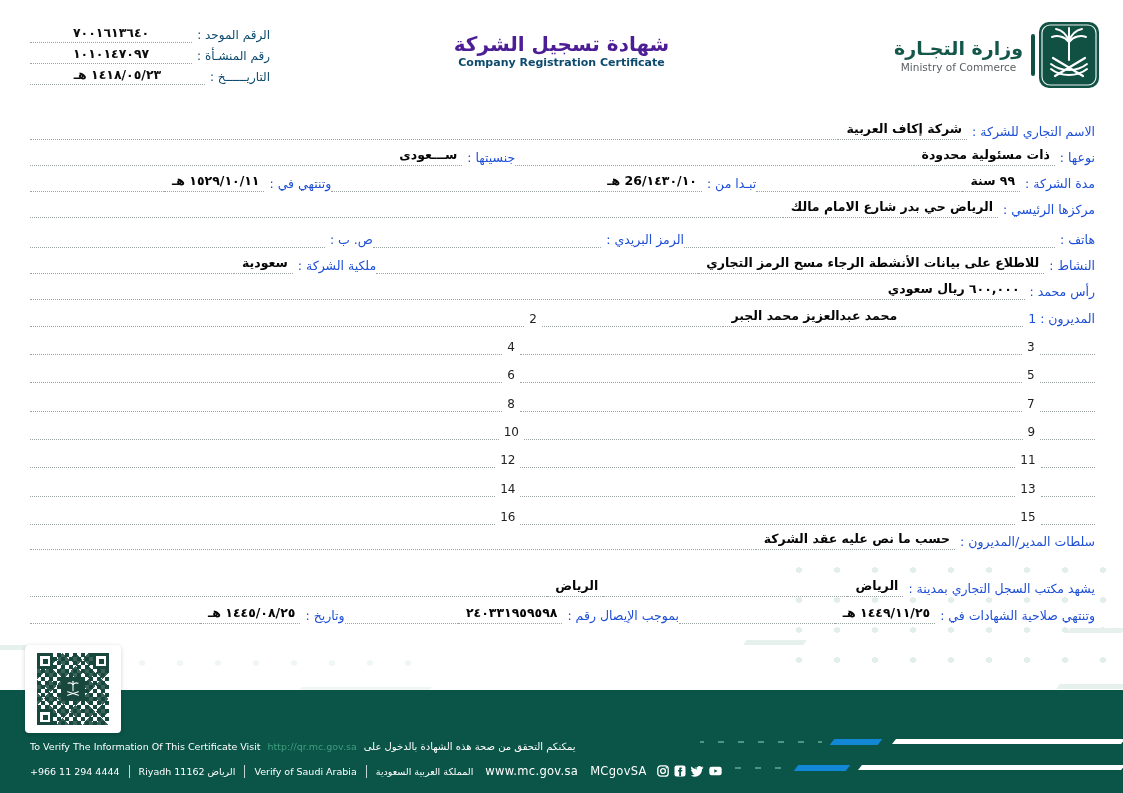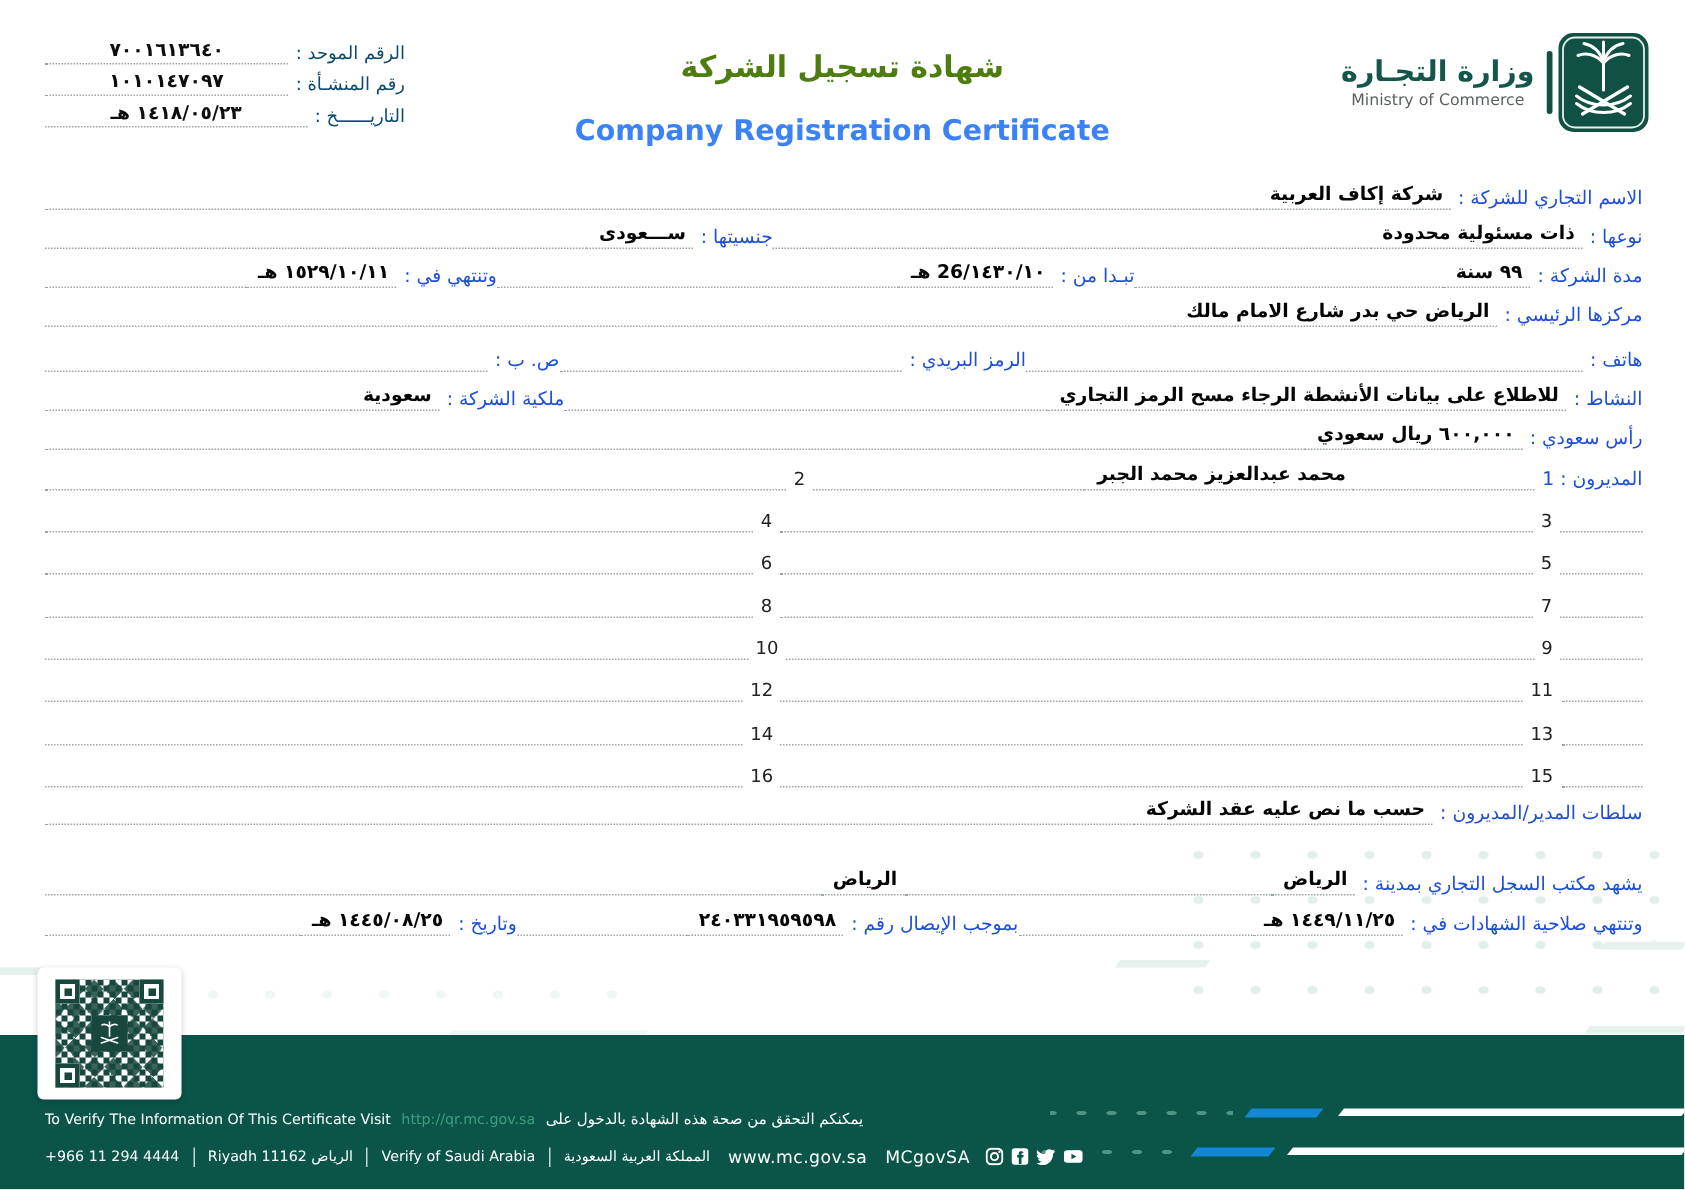--- a/index.html
+++ b/index.html
@@ -8,22 +8,22 @@
   .page { position:relative; width:1123px; height:793px; background:#ffffff; overflow:hidden; }
 
   
   .hdr-left { position:absolute; left:30px; top:22px; width:240px; }
   .hdr-row { display:flex; direction:rtl; align-items:flex-end; height:21px; }
   .hdr-row .lbl { font-size:12px; color:#0c4a6e; white-space:nowrap; padding:0 0 1px 5px; }
   .hdr-row .dotzone { flex:1; border-bottom:1px dotted #9aa59f; display:flex; justify-content:center; align-items:flex-end; height:20px; }
   .hdr-row .bval { font-weight:bold; font-size:12.5px; color:#0d0d0d; white-space:nowrap; padding-bottom:2px; }
 
   .title-block { position:absolute; left:50%; top:32px; transform:translateX(-50%); text-align:center; }
-  .title-ar { font-size:20px; font-weight:bold; color:#4d7c0f; }
-  .title-en { font-size:19px; font-weight:bold; color:#3b82f6; margin-top:20px; }
+  .title-ar { font-size:20px; font-weight:bold; color:#4c1d95; }
+  .title-en { font-size:11px; font-weight:bold; color:#0c4a6e; margin-top:0; }
 
   .logo-block { position:absolute; right:22px; top:20px; display:flex; align-items:center; direction:rtl; }
   .emblem-wrap { position:relative; width:70px; height:70px; }
   .logo-text { text-align:center; margin-left:4px; margin-right:8px; }
   .logo-ar { font-size:19px; font-weight:bold; color:#14574a; }
   .logo-en { font-size:10.5px; color:#5b5f62; margin-top:2px; }
 
   
   .frow { position:absolute; left:30px; right:28px; display:flex; direction:rtl; align-items:flex-end; height:22px; }
   .frow .lbl { font-size:12.5px; color:#1d4ed8; white-space:nowrap; padding:0 0 1px 5px; }
@@ -165,21 +165,21 @@
   <div class="frow" style="top:252px">
     <span class="lbl">النشاط :</span>
     <span class="val">للاطلاع على بيانات الأنشطة الرجاء مسح الرمز التجاري</span>
     <span class="dots" style="flex-grow:3.0"></span>
     <span class="lbl">ملكية الشركة :</span>
     <span class="val">سعودية</span>
     <span class="dots" style="flex-grow:1.9"></span>
   </div>
 
   <div class="frow" style="top:278px">
-    <span class="lbl">رأس سعودي :</span>
+    <span class="lbl">رأس محمد :</span>
     <span class="val">٦٠٠,٠٠٠ ريال سعودي</span>
     <span class="dots" style="flex-grow:10"></span>
   </div>
 
   <div class="frow" style="top:305px">
     <span class="lbl">المديرون : 1</span>
     <span class="dots" style="flex-grow:1.2"></span>
     <span class="val">محمد عبدالعزيز محمد الجبر</span>
     <span class="dots" style="flex-grow:1.8"></span>
     <span class="num">2</span>

